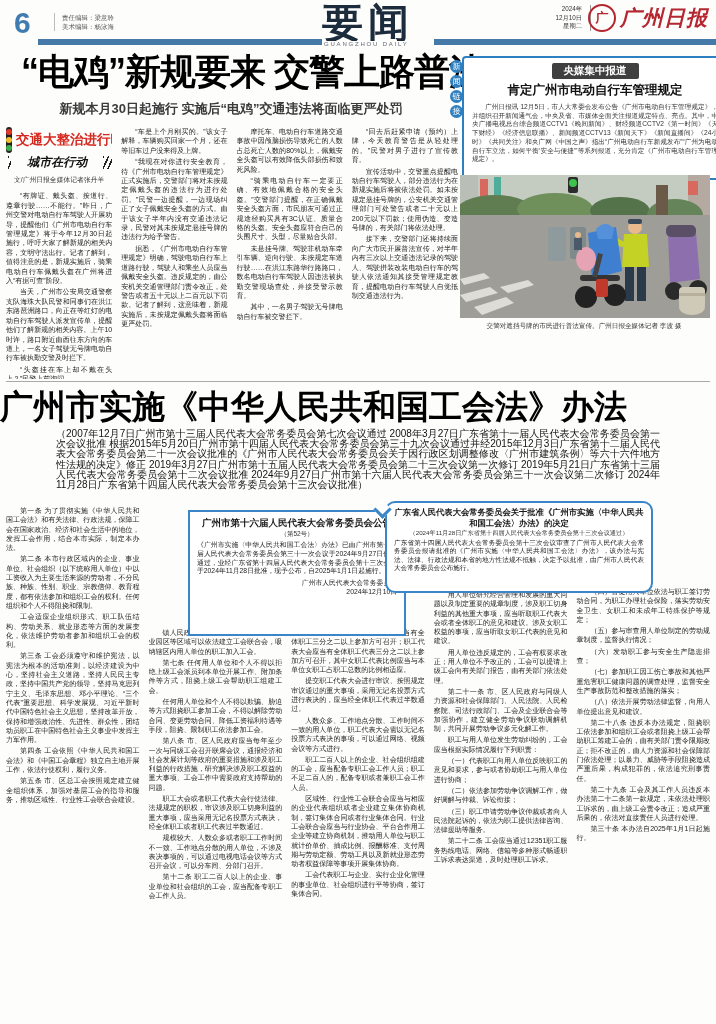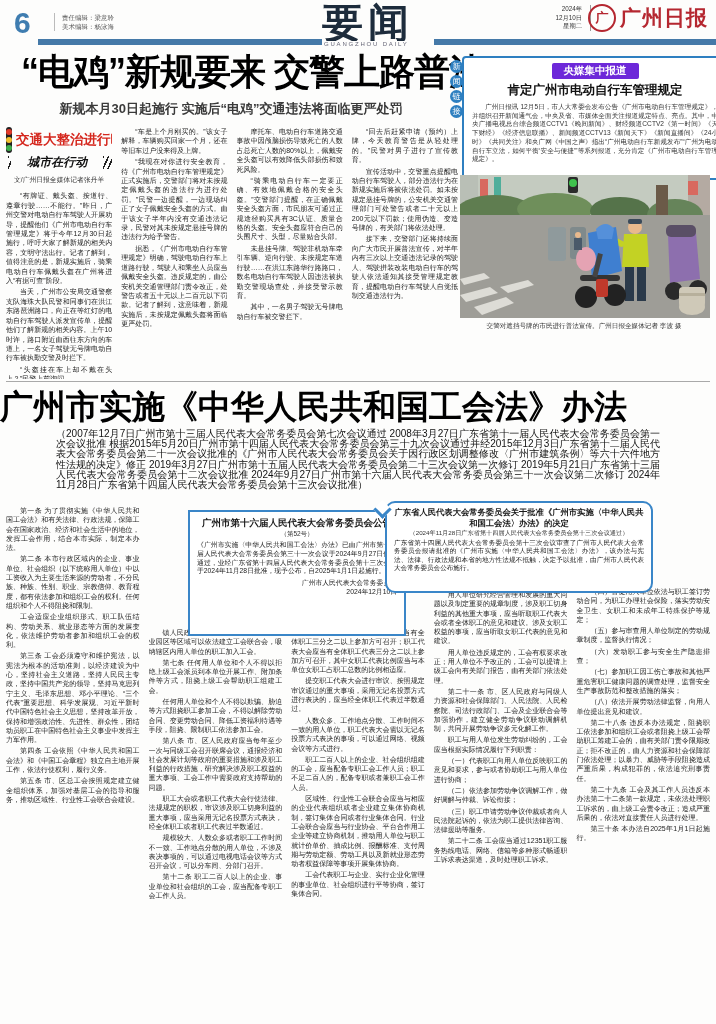--- a/index.html
+++ b/index.html
@@ -16,21 +16,21 @@
   .section-en{left:324px;top:41px;font-size:6px;letter-spacing:1.8px;color:#667;
               background:#fdfdfc;padding:0 4px 0 0;z-index:3;}
   .blue-band{left:38px;right:0;top:39px;height:6px;background:#4579a8;}
   .blue-band-gap{left:322px;top:38px;width:112px;height:9px;background:#fdfdfc;}
   .dateblock{right:125px;top:5px;text-align:right;font-size:6.3px;line-height:8.5px;color:#333;
              border-right:1px solid #999;padding-right:8px;}
   .brand{right:8px;top:4px;display:flex;align-items:center;gap:4px;}
   .brand-emblem{width:24px;height:24px;border:2px solid #b52730;border-radius:50%;
                 color:#b52730;font-size:13px;font-weight:bold;display:flex;align-items:center;justify-content:center;
                 font-family:"Liberation Serif",serif;}
-  .brand-name{font-family:"Liberation Serif","DejaVu Serif",serif;font-weight:bold;
+  .brand-name{font-family:"Liberation Serif","DejaVu Serif",serif;font-style:italic;font-weight:bold;
               font-size:21px;color:#b52730;letter-spacing:1px;}
   
   .headline{left:0;top:48px;width:462px;text-align:center;font-size:36px;font-weight:900;
             letter-spacing:-1px;color:#000;white-space:nowrap;margin-left:21px;}
   .subhead{left:0;top:100px;width:462px;text-align:center;font-size:13px;font-weight:bold;color:#3a3a3a;}
   .s1cols{left:6px;top:127px;width:452px;height:252px;display:flex;gap:9px;overflow:hidden;}
   .s1col{flex:1;font-size:7px;line-height:9.4px;text-align:justify;color:#222;overflow:hidden;}
   .badge{margin-bottom:4px;}
   .badge-row{display:flex;align-items:center;gap:4px;}
   .tl-icon{width:11px;height:24px;background:#222;border-radius:3px;display:flex;flex-direction:column;
@@ -40,21 +40,21 @@
   .badge-sub{display:flex;align-items:center;gap:16px;margin:3px 0 2px 2px;}
   .hatch{height:13px;background:repeating-linear-gradient(115deg,#222 0 1.5px,transparent 1.5px 4.5px);}
   .badge-sub b{font-size:12px;font-weight:900;color:#111;font-style:italic;white-space:nowrap;}
   .byline{font-size:6.8px;color:#333;text-align:center;margin:6px 0 7px 0;}
   
   .newsbox{left:462px;top:56px;width:246px;height:110px;border:2px solid #2e7fc0;border-radius:4px;
            padding:5px 8px;background:#fff;}
   .vlabel{left:450px;top:60px;width:13px;display:flex;flex-direction:column;gap:2px;z-index:4;}
   .vlabel span{width:13px;height:13px;border-radius:50%;background:#2e7fc0;color:#fff;font-size:8px;
                display:flex;align-items:center;justify-content:center;}
-  .chip{display:block;margin:0 auto;width:fit-content;background:#6d28d9;color:#fff;font-size:10.5px;
+  .chip{display:block;margin:0 auto;width:fit-content;background:#404040;color:#fff;font-size:10.5px;
         font-weight:bold;padding:1px 12px;border-radius:2px;}
   .nb-title{text-align:center;font-size:12.5px;font-weight:900;color:#111;margin-top:3px;}
   .nb-body{font-size:6.6px;line-height:8.7px;text-align:justify;color:#333;margin-top:4px;overflow:hidden;height:62px;}
   .nb-body p{text-indent:2em;}
   
   .photo{left:460px;top:175px;width:250px;height:143px;overflow:hidden;background:#a3a29c;}
   .caption{left:456px;top:322px;width:256px;font-size:6.6px;color:#333;text-align:center;}
   .divider{left:6px;right:6px;top:381px;border-top:1px solid #a9a9a9;}
   
   .s2title{left:0;top:385px;width:626px;text-align:center;font-size:33px;font-weight:900;color:#000;white-space:nowrap;}

